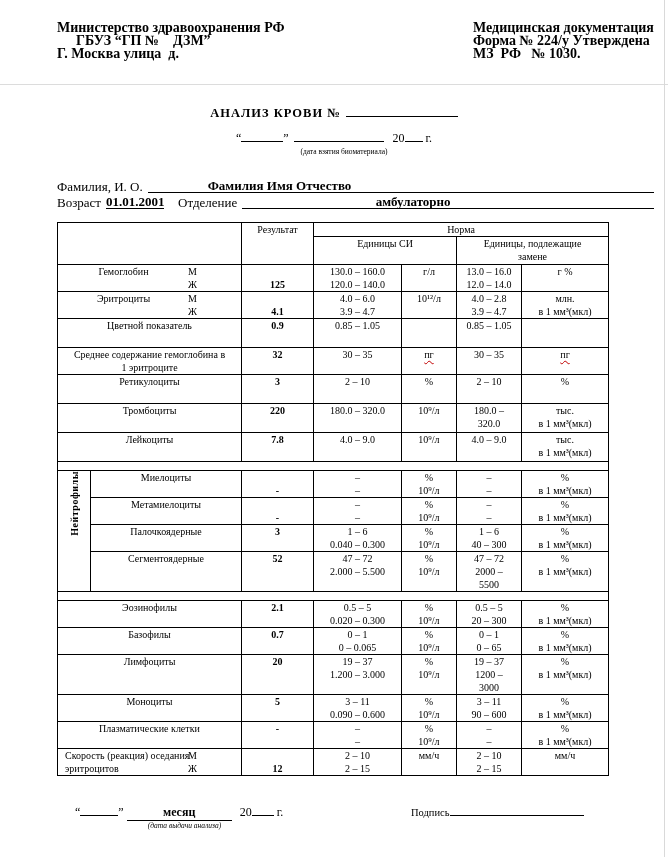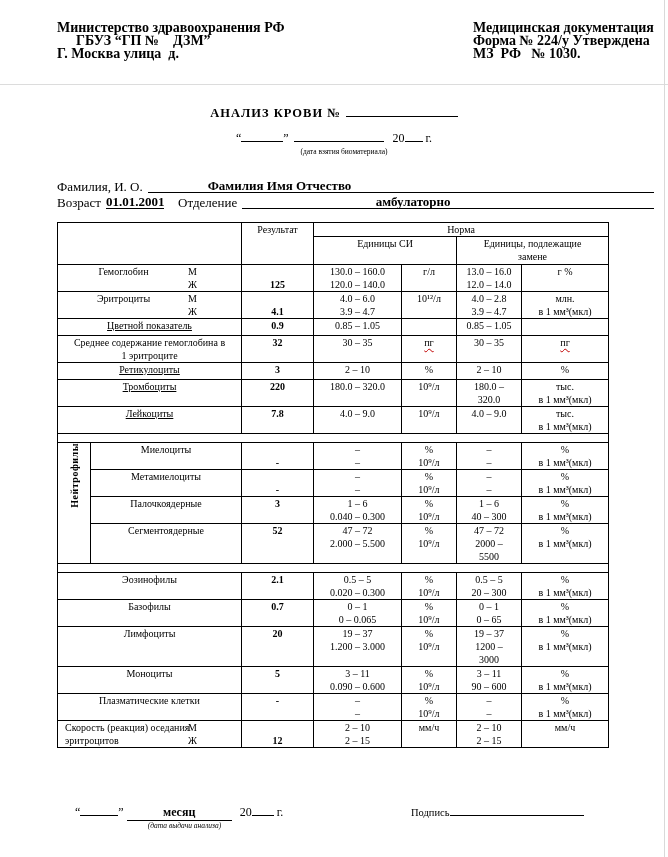--- a/index.html
+++ b/index.html
@@ -54,21 +54,21 @@
   td.name-cell.left .nm { text-align:left; padding-left:5px; }
   td.name-cell.has-sex .nm { padding-right:52px; }
   td.name-cell.left.has-sex .nm { padding-right:0; }
   .sex { position:absolute; top:0; right:44px; white-space:pre-line; }
   td.group-cell { vertical-align:middle; padding:0; }
   .rot { writing-mode:vertical-rl; transform:rotate(180deg); font-weight:bold;
     white-space:nowrap; margin:0 auto; letter-spacing:0.5px; }
   tr.spacer-row td { height:9px; }
   td.wavy { text-decoration:underline; text-decoration-style:wavy;
     text-decoration-color:#c00000; text-decoration-thickness:1px; text-underline-offset:2px; }
-  td.min1 { height:17px;text-decoration:underline; }
+  td.min1 { height:29px; }
 
   .footer-left { position:absolute; top:805px; left:75px; font-size:12px; }
   .footer-left .month { width:105px; text-align:center; margin-left:3px; }
   .footer-left .month b { font-weight:bold; }
   .footer-left .yr { margin-left:8px; }
   .footer-caption { position:absolute; top:821px; left:132px; width:105px; text-align:center; font-size:7.5px;font-style:italic; }
   .footer-right { position:absolute; top:805px; left:411px; font-size:10.5px; }
 </style>
 </head>
 <body>

